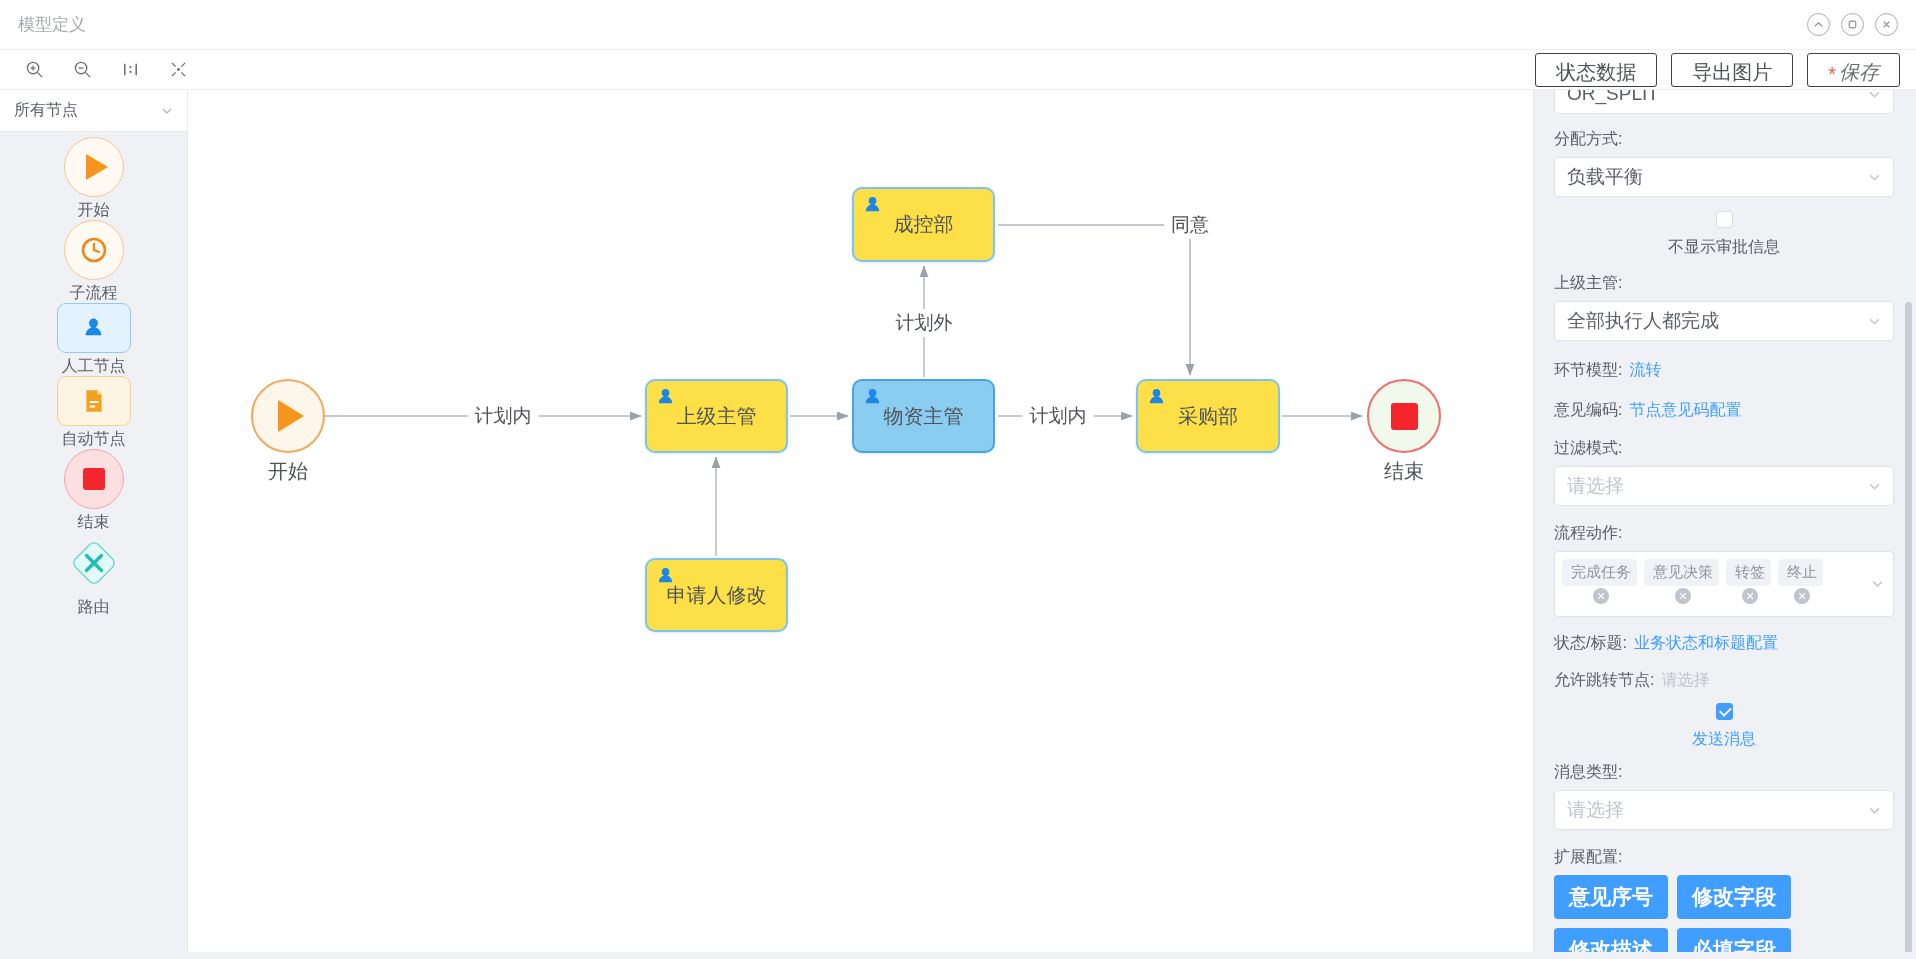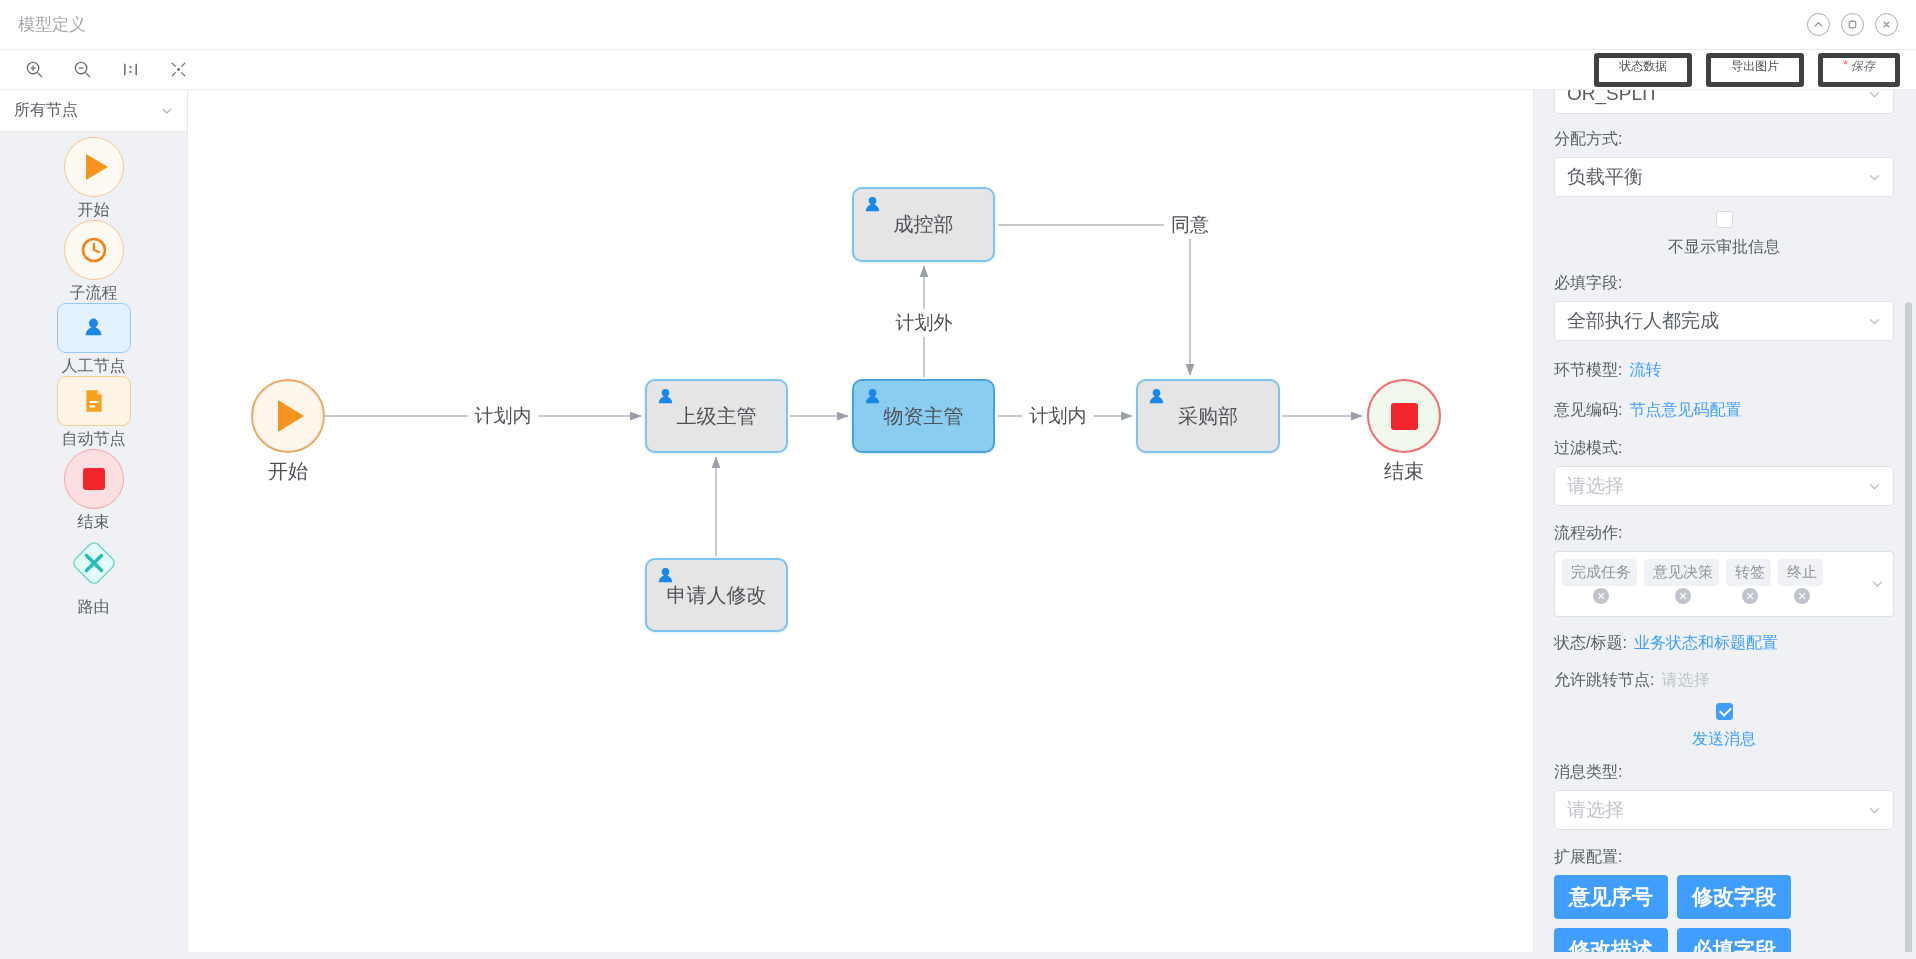--- a/index.html
+++ b/index.html
@@ -11,21 +11,21 @@
   .titlebar { height:50px; border-bottom:1px solid #ececec; display:flex; align-items:center; padding:0 18px; background:#fff; }
   .title { font-size:17px; color:#a6a9ae; }
   .win-controls { margin-left:auto; display:flex; gap:11px; }
   .win-btn { width:23px; height:23px; border:1.4px solid #ababab; border-radius:50%; display:flex; align-items:center; justify-content:center; color:#9d9d9d; background:#fff; cursor:pointer; }
 
   
   .toolbar { height:40px; border-bottom:1px solid #ececec; display:flex; align-items:center; padding:0 16px; background:#fff; }
   .tool-icons { display:flex; gap:24px; align-items:center; padding-left:6px; }
   .tool-btn { width:24px; height:24px; display:flex; align-items:center; justify-content:center; color:#6b6f75; cursor:pointer; }
   .toolbar-buttons { margin-left:auto; display:flex; gap:14px; align-items:center; }
-  .tb-btn { background:#fff; border:5px solid #404040; border-radius:3px; height:34px; padding:0 20px; font-size:12px; color:#4f5358; display:flex; align-items:flex-start; cursor:pointer; }
+  .tb-btn { background:#fff; border:1px solid #404040; border-radius:3px; height:34px; padding:0 20px; font-size:20px; color:#4f5358; display:flex; align-items:flex-end; cursor:pointer; }
   .tb-btn .req { color:#f05b5b; margin-right:3px; }
   .tb-btn .it { font-style:italic; color:#6b6f75; }
 
   
   .main { display:flex; height:876px; }
 
   
   .sidebar { width:188px; background:#f0f1f5; border-right:1px solid #e7e9ee; display:flex; flex-direction:column; }
   .sidebar-header { height:42px; background:#fff; border-bottom:1px solid #ebebeb; display:flex; align-items:center; padding:0 14px; font-size:16px; color:#5b5f66; cursor:pointer; flex:0 0 auto; }
   .sidebar-header .chev { margin-left:auto; color:#b4b8bf; }
@@ -37,21 +37,21 @@
   .tri { width:0; height:0; border-left:22px solid #f7941e; border-top:13px solid transparent; border-bottom:13px solid transparent; margin-left:6px; }
   .ico-sub { border:1px solid #f6c694; background:#fefaf2; }
   .ico-rect { width:74px; height:50px; border-radius:9px; display:flex; align-items:center; justify-content:center; }
   .ico-manual { border:1px solid #92c9f7; background:#e4f2fd; }
   .ico-auto { border:1px solid #f7d08e; background:#fdf4e3; }
   .ico-end { border:1px solid #f8a3a3; background:#fbdfe1; }
   .sq-red { width:22px; height:22px; background:#f2262c; border-radius:3px; }
 
   
   .canvas { flex:1; background:#fff; position:relative; }
-  .flow-node { position:absolute; width:143px; height:74px; background:#e5e5e5; border:2px solid #7cc3f0; border-radius:10px; display:flex; align-items:center; justify-content:center; font-size:20px; color:#4f5358; cursor:pointer; box-shadow:0 1px 3px rgba(120,180,220,.25); }
+  .flow-node { position:absolute; width:143px; height:74px; background:#fde047; border:2px solid #7cc3f0; border-radius:10px; display:flex; align-items:center; justify-content:center; font-size:20px; color:#4f5358; cursor:pointer; box-shadow:0 1px 3px rgba(120,180,220,.25); }
   .flow-node.selected { background:#8bcdf1; border-color:#47a4dd; }
   .node-person { position:absolute; left:7px; top:5px; width:23px; height:23px; }
   .circle-node { position:absolute; width:74px; height:74px; border-radius:50%; display:flex; align-items:center; justify-content:center; cursor:pointer; }
   .circle-start { border:2px solid #f0a95f; background:#fdf6ea; }
   .circle-start .tri { border-left-width:26px; border-top-width:16px; border-bottom-width:16px; }
   .circle-end { border:2px solid #f56c6c; background:#f1f8ec; }
   .circle-end .sq { width:27px; height:27px; background:#f2262c; border-radius:3px; }
   .node-caption { position:absolute; font-size:20px; color:#4f5358; transform:translateX(-50%); white-space:nowrap; }
   .edge-label { position:absolute; transform:translate(-50%,-50%); background:#fff; padding:1px 7px; font-size:19px; color:#4f5358; white-space:nowrap; cursor:pointer; }
 
@@ -310,21 +310,21 @@
                 <polyline points="2,4 6,8 10,4" fill="none" stroke="#c0c4cc" stroke-width="1.4"></polyline>
               </svg>
             </span>
         </div>
 
         <div class="chk-row">
           <div class="chk"></div>
           <span class="chk-label">不显示审批信息</span>
         </div>
 
-        <div class="p-label">必填字段:</div>
+        <div class="p-label">上级主管:</div>
         <div class="sel">
           <span>全部执行人都完成</span>
           <span class="chev">
               <svg width="13" height="13" viewBox="0 0 12 12">
                 <polyline points="2,4 6,8 10,4" fill="none" stroke="#c0c4cc" stroke-width="1.4"></polyline>
               </svg>
             </span>
         </div>
 
         <div class="inline-row">

